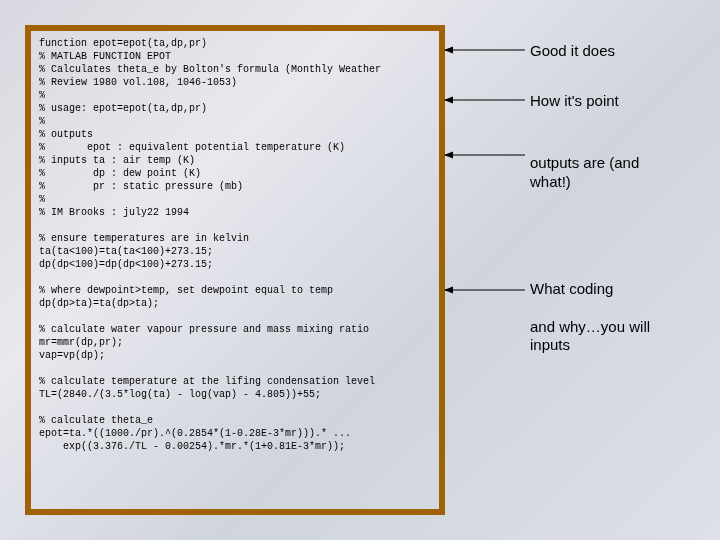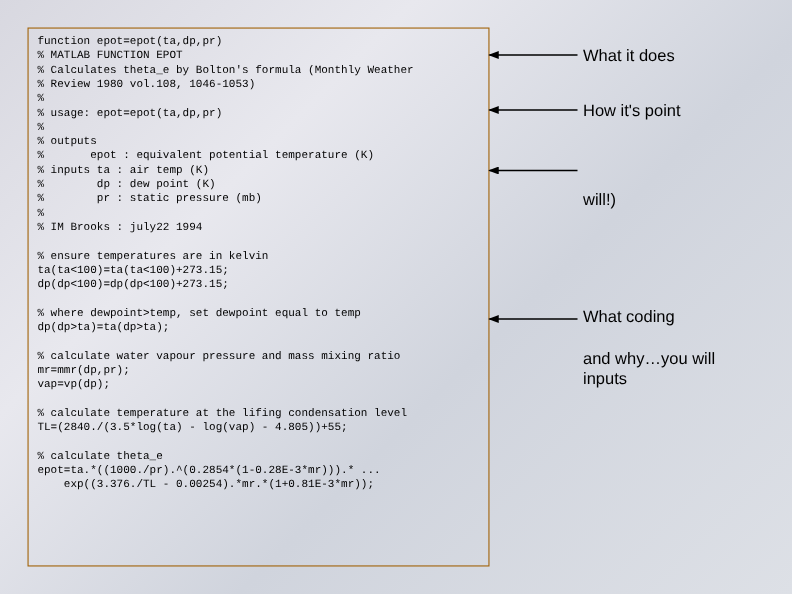--- a/index.html
+++ b/index.html
@@ -11,21 +11,21 @@
   font-family: Arial, sans-serif;
   overflow: hidden;
   position: relative;
 }
 .codebox {
   position: absolute;
   left: 25px;
   top: 25px;
   width: 420px;
   height: 490px;
-  border: 1px solid #a16207;
+  border: 6px solid #a16207;
   background: transparent;
   padding: 6px 8px;
   box-sizing: border-box;
 }
 .code {
   font-family: "Courier New", monospace;
   font-size: 10px;
   line-height: 13px;
   white-space: pre;
   color: #000;
@@ -80,31 +80,31 @@
 
 % calculate temperature at the lifing condensation level
 TL=(2840./(3.5*log(ta) - log(vap) - 4.805))+55;
 
 % calculate theta_e
 epot=ta.*((1000./pr).^(0.2854*(1-0.28E-3*mr))).* ...
     exp((3.376./TL - 0.00254).*mr.*(1+0.81E-3*mr));</div>
 </div>
 
 <div class="annot" style="left:530px; top:42px;">
-  <span>What it does</span>
+  <span>Good it does</span>
 </div>
 
 <div class="annot" style="left:530px; top:92px;">
   <span>How it's point</span>
 </div>
 
 <div class="annot" style="left:530px; top:135px;">
   <br>
-  <br>
-  <span>will!)</span>
+  <span>outputs are (and</span><br>
+  <span>what!)</span>
 </div>
 
 <div class="annot" style="left:530px; top:280px;">
   <span>What coding</span><br>
   <br>
   <span>and why…you </span><span class="ul">will</span><br>
   <span>inputs</span>
 </div>
 
 <svg class="arrows">

